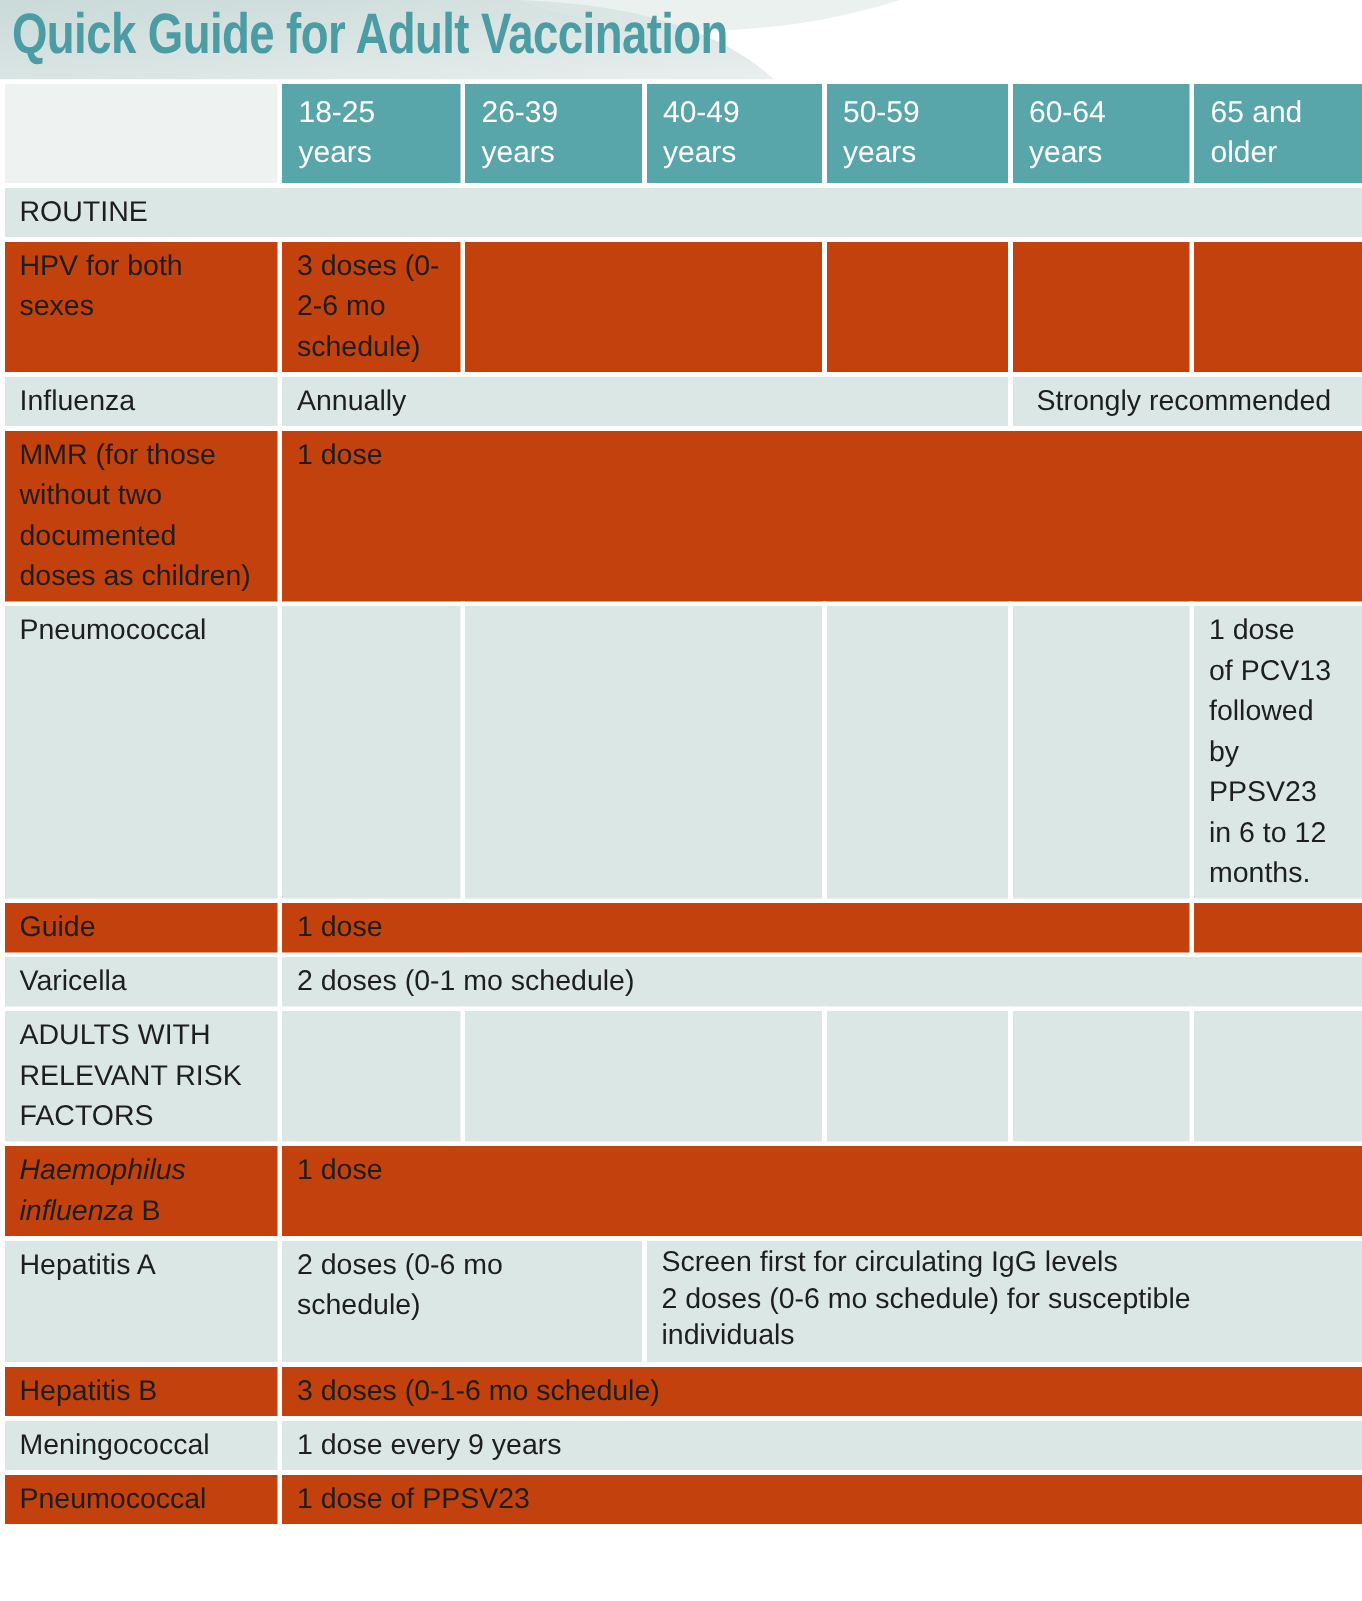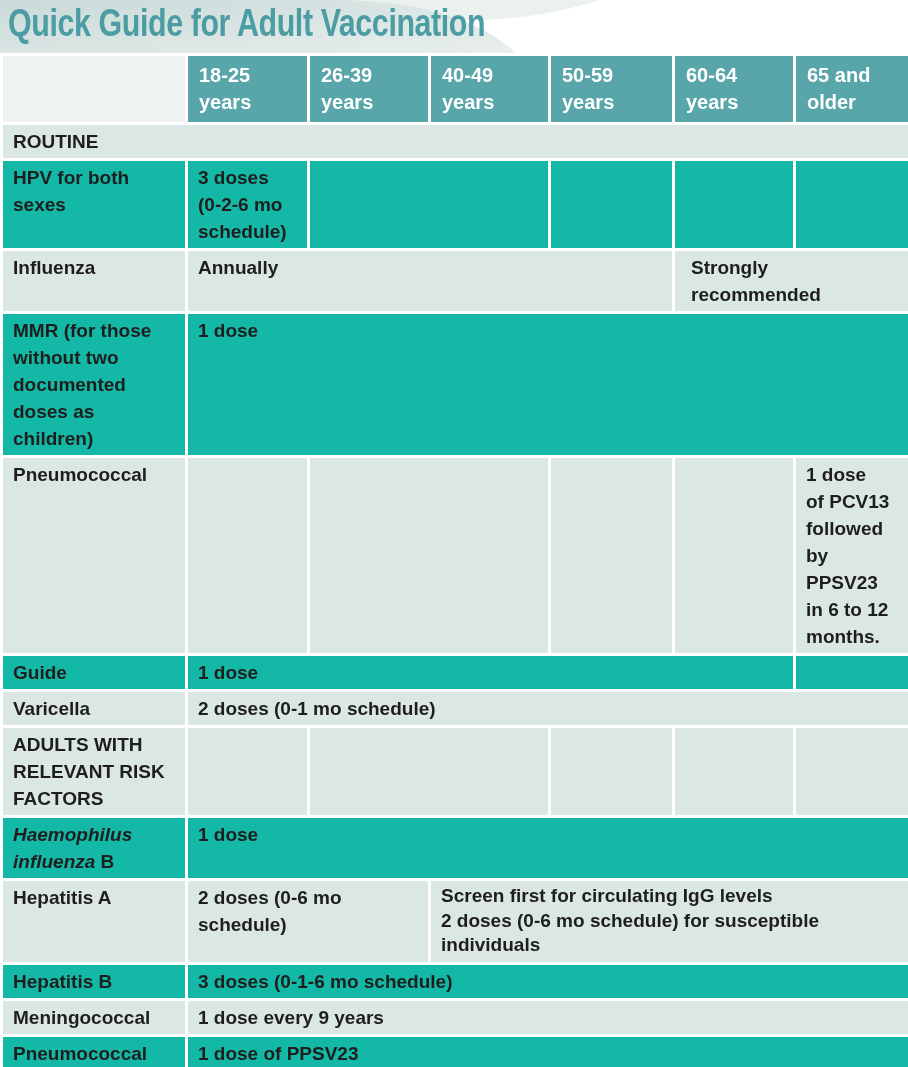--- a/index.html
+++ b/index.html
@@ -23,32 +23,32 @@
 
   
   table.vacc {
     border-collapse: collapse; table-layout: fixed;
     width: 908px;
   }
   td, th {
     border: 3px solid #ffffff;
     vertical-align: top; text-align: left;
     padding: 3px 10px;
-    font-size: 19px; line-height: 27px; font-weight: bold;
+    font-size: 19px; line-height: 27px; font-weight: normal;
     overflow: hidden;
   }
   th.age {
     background: #58a5aa; color: #ffffff;
     font-size: 20px; line-height: 27px;
     vertical-align: middle; white-space: pre-line;
     padding: 6px 11px;
   }
   th.corner { background: #eef3f1; }
   tr.dark  td { background: #dbe7e5; }
-  tr.light td { background: #14b8a6; }
+  tr.light td { background: #c2410c; }
   .pre { white-space: pre-line; }
   .it { font-style: italic; }
   .screen-line { display: block; max-width: 400px; }
   td.pad-extra { padding-left: 28px; }
   td.pad-mid { padding-left: 16px; }
 
   
   tr.r-header { height: 69px; }
   tr.r-routine { height: 33px; }
   tr.r-hpv { height: 85px; }

